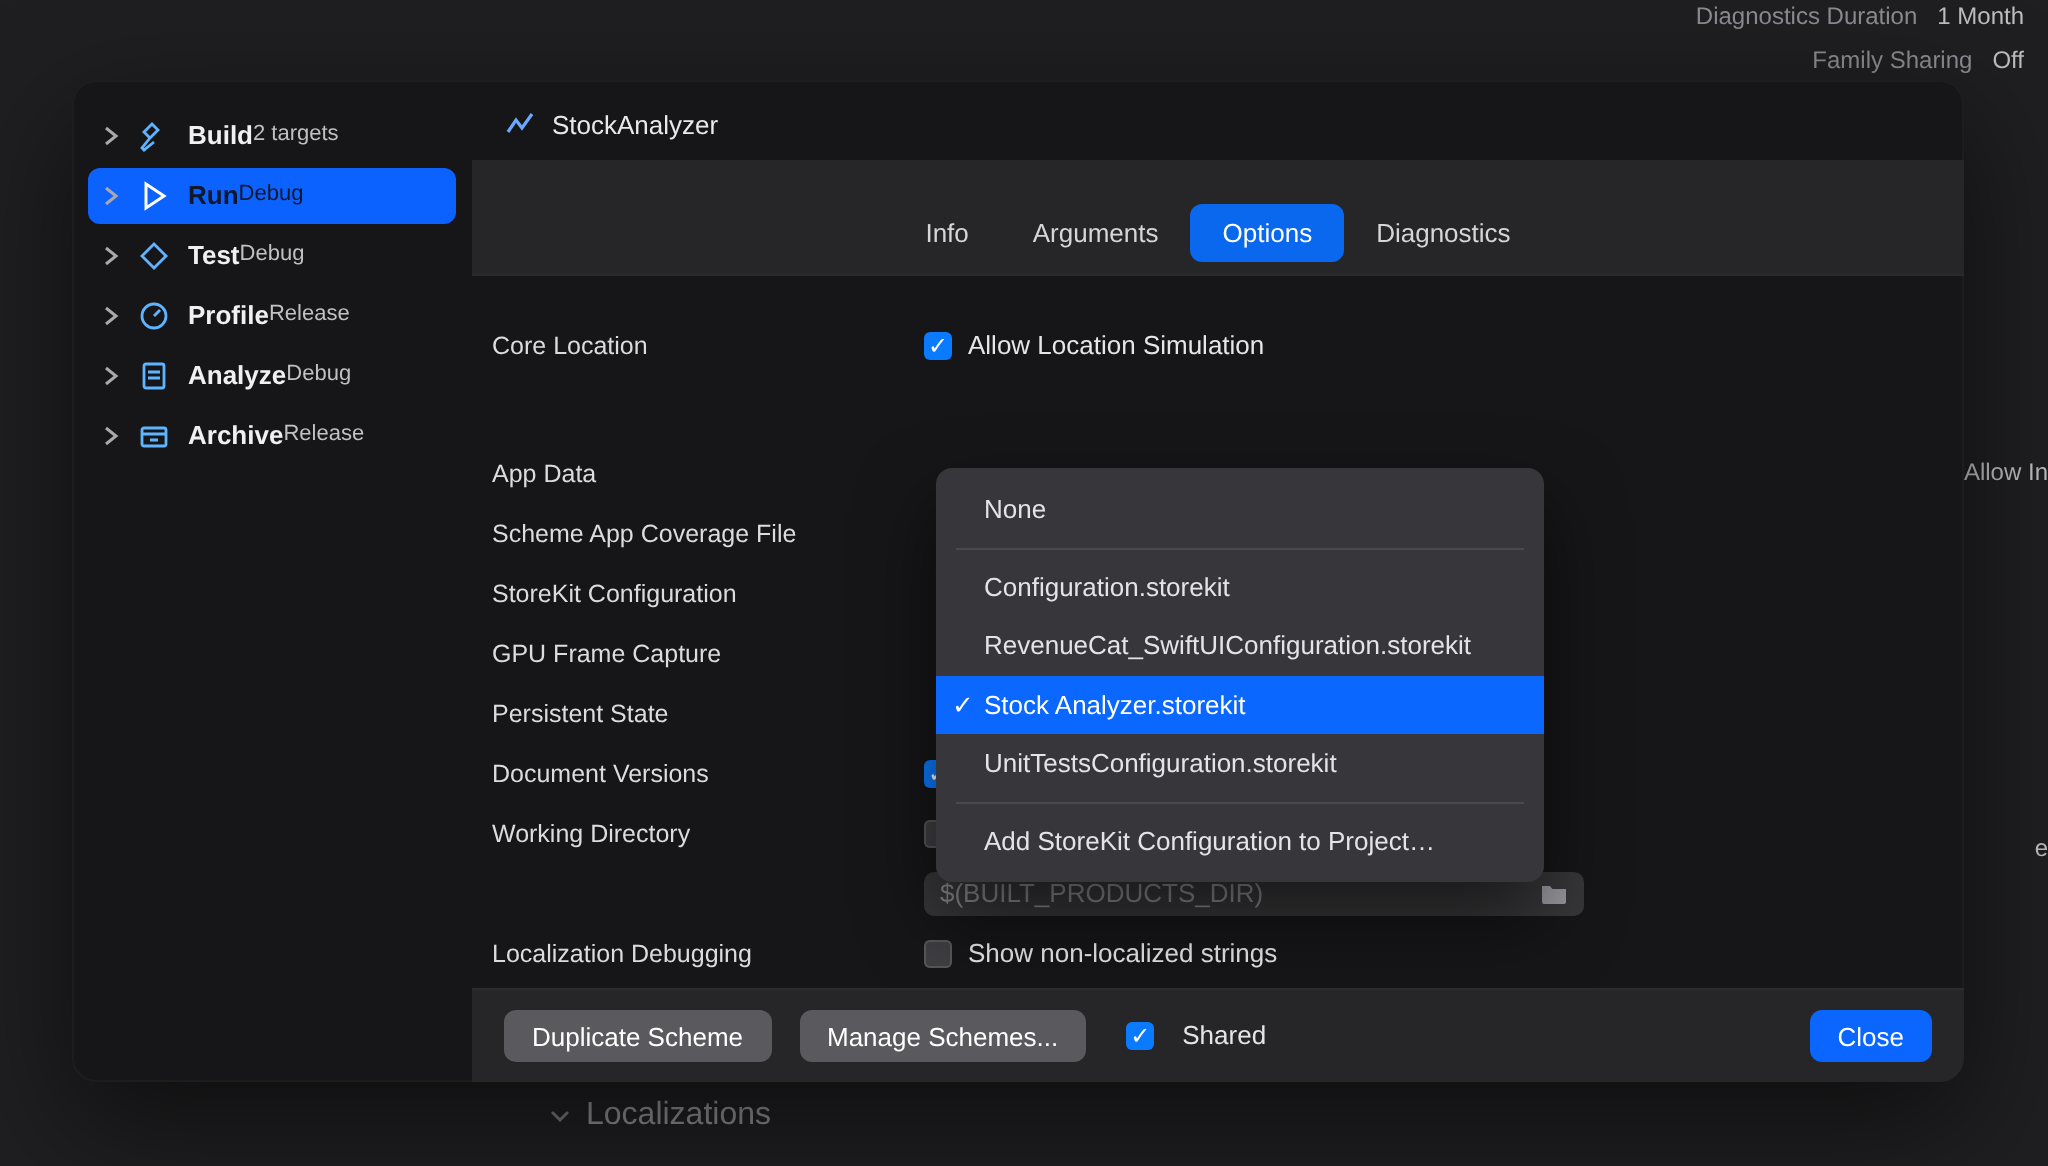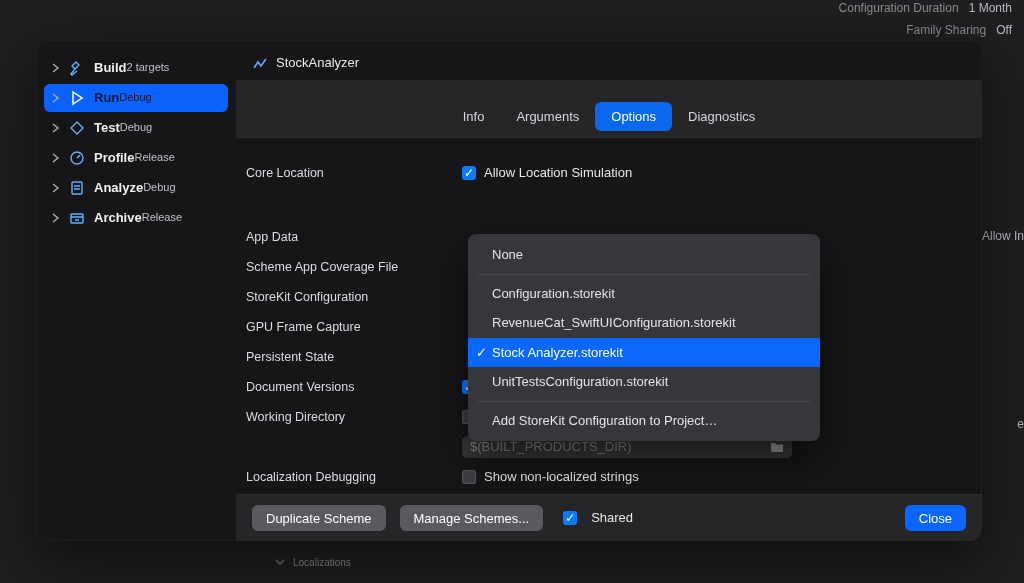--- a/index.html
+++ b/index.html
@@ -18,38 +18,38 @@
     --field:#373739;
   }
   html,body{margin:0;height:100%;background:var(--bg);font:13px/1.35 -apple-system,BlinkMacSystemFont,"SF Pro Text","Segoe UI",Arial,sans-serif;color:var(--text);}
   *{box-sizing:border-box}
   .viewport{width:1024px;height:583px;position:relative;overflow:hidden;background:var(--bg);}
   .bg-strip{position:absolute;top:0;left:0;right:0;height:40px;display:flex;gap:32px;padding-right:12px;justify-content:flex-end;align-items:flex-start;color:var(--muted);font-size:12px;padding-top:0}
   .bg-pair{display:flex;gap:10px}
   .bg-label{color:var(--muted)}
   .bg-val{color:#bdbdc2}
   .bg-side{position:absolute;right:0;top:200px;color:#bdbdc2;font-size:12px;padding-right:0;white-space:nowrap}
-  .localizations{position:absolute;left:275px;bottom:14px;color:var(--muted);font-size:10px;display:flex;align-items:center;gap:8px}
+  .localizations{position:absolute;left:275px;bottom:14px;color:var(--muted);font-size:16px;display:flex;align-items:center;gap:8px}
   .localizations svg{opacity:.8}
 
   
   .sheet{position:absolute;left:36px;top:40px;right:42px;bottom:42px;border-radius:12px;background:rgba(22,22,24,.92);box-shadow:0 20px 60px rgba(0,0,0,.55), inset 0 0 0 1px rgba(255,255,255,.03);display:flex;overflow:hidden;}
   .sidebar{width:200px;flex:0 0 200px;padding:12px 8px;}
   .srow{display:flex;align-items:center;gap:8px;border-radius:6px;padding:5px 8px;margin:2px 0;cursor:default}
   .srow.sel{background:var(--accent-deep)}
   .srow .disc{flex:0 0 auto;color:#a8a8ad}
   .srow .iicon{width:18px;height:18px;flex:0 0 auto;display:flex;align-items:center;justify-content:center;color:#5fb4ff}
   .srow.sel .iicon{color:#fff}
   .srow .tt{display:flex;flex-direction:row;line-height:1.1}
   .srow .tt .t1{font-weight:600;color:#f0f0f2}
   .srow .tt .t2{font-size:11px;color:#c0c0c5}
   .srow.sel .tt .t1,.srow.sel .tt .t2{color:#0f172a}
 
   .main{flex:1 1 auto;display:flex;flex-direction:column;position:relative}
-  .titlebar{display:flex;align-items:flex-end;gap:8px;padding:14px 16px 8px 16px;color:#e9e9ec}
+  .titlebar{display:flex;align-items:flex-start;gap:8px;padding:14px 16px 8px 16px;color:#e9e9ec}
   .titlebar .appicon{width:16px;height:16px;display:flex;align-items:center;justify-content:center;color:#6aa7ff}
   .seg{display:flex;justify-content:center;gap:0;padding:22px 12px 6px;background:var(--panel2);border-bottom:1px solid rgba(255,255,255,.02)}
   .seg .tab{padding:6px 16px;border-radius:6px;color:#d5d5da;font-size:13px}
   .seg .tab.active{background:#0a68ef;color:#fff}
 
   .form{flex:1;overflow:auto;padding:16px 28px 12px 10px;position:relative}
   .frow{display:flex;align-items:center;margin:8px 0}
   .flabel{width:216px;padding-right:14px;color:#dcdce0;font-size:12.5px;white-space:nowrap}
   .fval{flex:1;display:flex;align-items:center;gap:8px;min-height:22px}
   .chk{width:14px;height:14px;border-radius:3px;background:#0a7aff;position:relative;flex:0 0 auto}
@@ -60,39 +60,39 @@
   .select{background:#5b5b5f;height:22px;border-radius:5px;display:flex;align-items:center;padding:0 22px 0 10px;width:330px;color:#86efac;position:relative}
   .select .caret{position:absolute;right:4px;top:3px;bottom:3px;width:16px;border-radius:3px;background:#1b68ff;color:#fff;display:flex;align-items:center;justify-content:center}
 
   .bbar{display:flex;align-items:center;gap:14px;padding:10px 16px;background:var(--panel2);border-top:1px solid rgba(255,255,255,.03)}
   .btn{background:#5a5a5e;color:#fff;border:none;border-radius:6px;height:26px;padding:0 14px;font-size:13px}
   .btn.primary{background:#0a66ff}
   .spacer{flex:1}
   .bbar .chk{margin-left:6px}
 
   
-  .popover{position:absolute;left:232px;top:96px;width:352px;background:#37373b;border-radius:8px;box-shadow:0 18px 38px rgba(0,0,0,.55);padding:6px 0;z-index:5}
+  .popover{position:absolute;left:232px;top:96px;width:304px;background:#37373b;border-radius:8px;box-shadow:0 18px 38px rgba(0,0,0,.55);padding:6px 0;z-index:5}
   .popover .item{padding:6px 14px;color:#e4e4e8;font-size:13px;display:flex;align-items:center;gap:6px;position:relative}
   .popover .item .check{position:absolute;left:8px;color:#fff;display:none}
   .popover .item.sel{background:#0a67ff;color:#fff}
   .popover .item.sel .check{display:block}
   .popover .item .txt{margin-left:10px}
   .popover hr{border:none;border-top:1px solid #4a4a4e;margin:4px 10px}
 
   
   svg{display:block}
 </style>
 </head>
 <body>
 <div class="viewport">
 
 <div class="bg-strip">
   <div style="display:flex;flex-direction:column;gap:6px;align-items:flex-end">
     <div class="bg-pair">
-          <span class="bg-label">Configuration Duration</span>
+          <span class="bg-label">Diagnostics Duration</span>
           <span class="bg-val">1 Month</span>
         </div>
     <div class="bg-pair">
           <span class="bg-label">Family Sharing</span>
           <span class="bg-val">Off</span>
         </div>
   </div>
 </div>
 <div class="bg-side" style="top:228px">Allow In</div>
 <div class="bg-side" style="top:416px">e</div>

